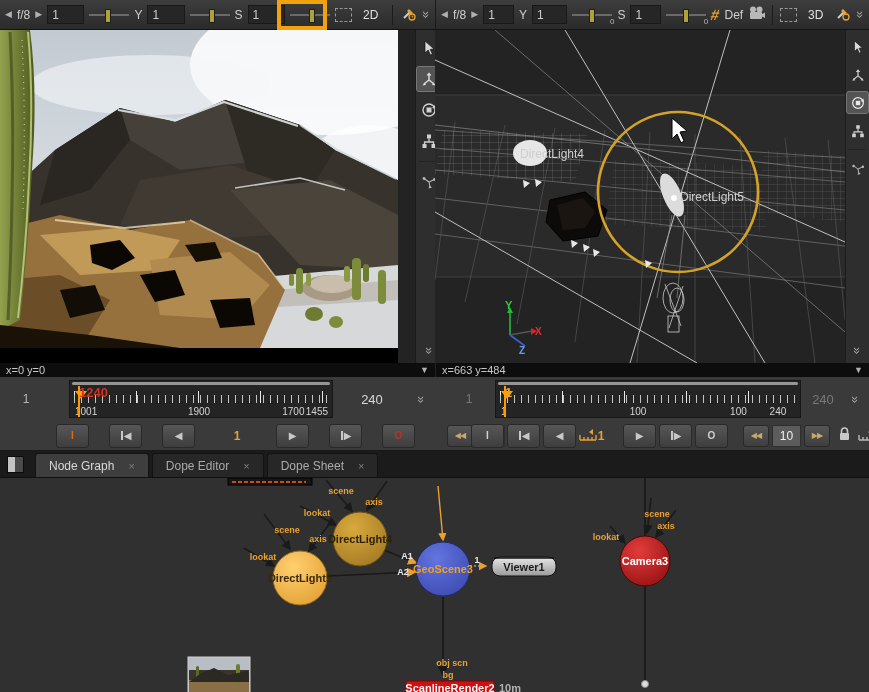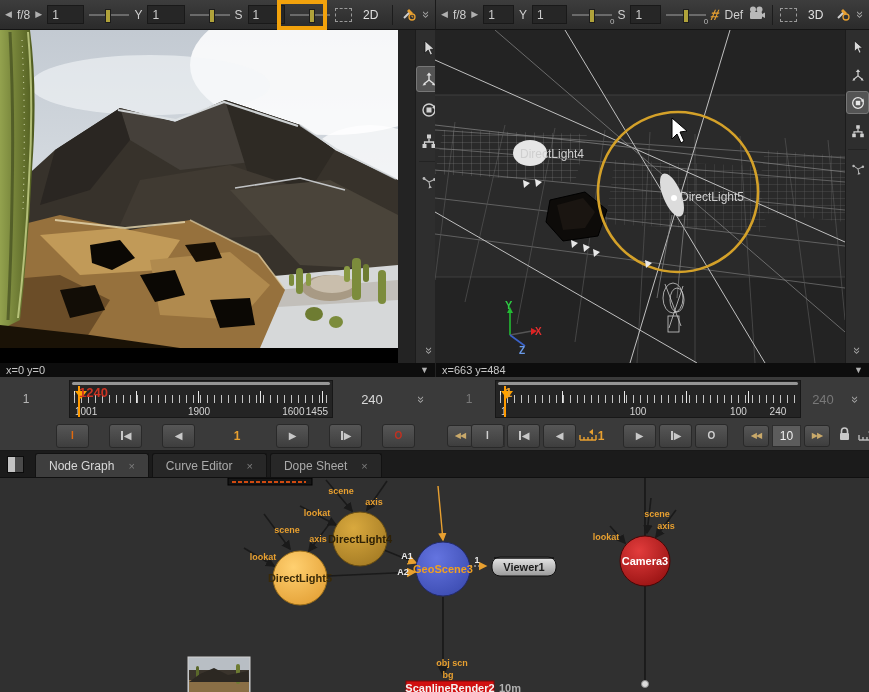--- a/index.html
+++ b/index.html
@@ -454,21 +454,21 @@
 
   <div class="row timelinerow">
     <div class="tl col-l">
       <span class="startbox">1</span>
       <div class="ruler">
         <div class="scrollstrip"></div>
         <div class="ticks-major"></div>
         <div class="ticks-minor"></div>
         <span class="lbl" style="left:5px">1001</span>
         <span class="lbl" style="left:45%">1900</span>
-        <span class="lbl" style="left:81%">1600</span>
+        <span class="lbl" style="left:81%">1700</span>
         <span class="lbl" style="left:90%">1455</span>
         <div class="playhead">
           <span class="ph-tri"></span>
           <span class="ph-label red">1240</span>
         </div>
       </div>
       <span class="endbox">240</span>
       <span class="tl-chev chev">»</span>
     </div>
 
@@ -580,21 +580,21 @@
     </div>
   </div>
 
   <div class="tabbar">
     <span class="paneicon"></span>
     <span class="tab active">
       <span>Node Graph</span>
       <span class="x">×</span>
     </span>
     <span class="tab">
-      <span>Curve Editor</span>
+      <span>Dope Editor</span>
       <span class="x">×</span>
     </span>
     <span class="tab">
       <span>Dope Sheet</span>
       <span class="x">×</span>
     </span>
   </div>
 
   <div class="nodegraph">
     <svg width="869" height="215" viewBox="0 0 869 215">

